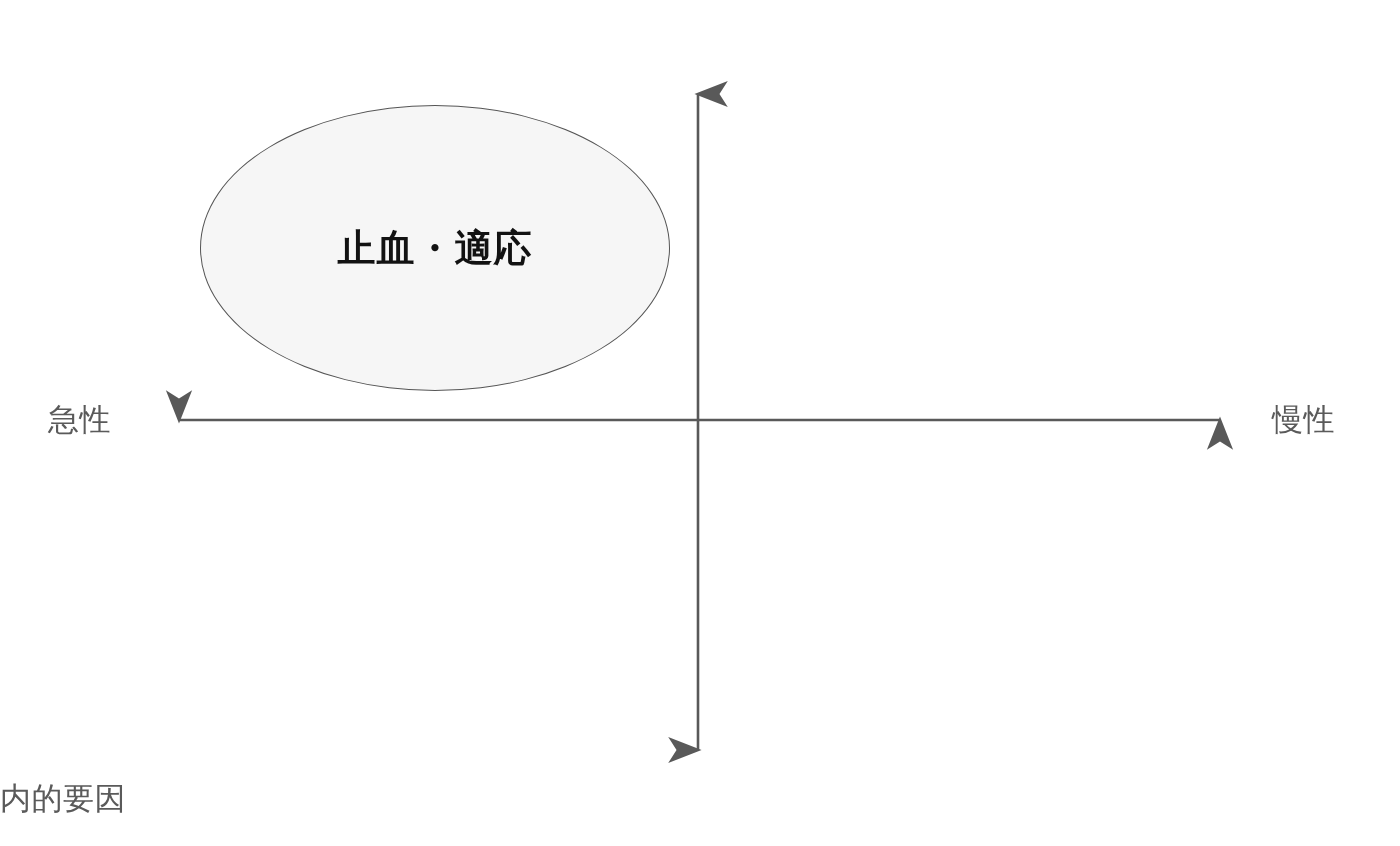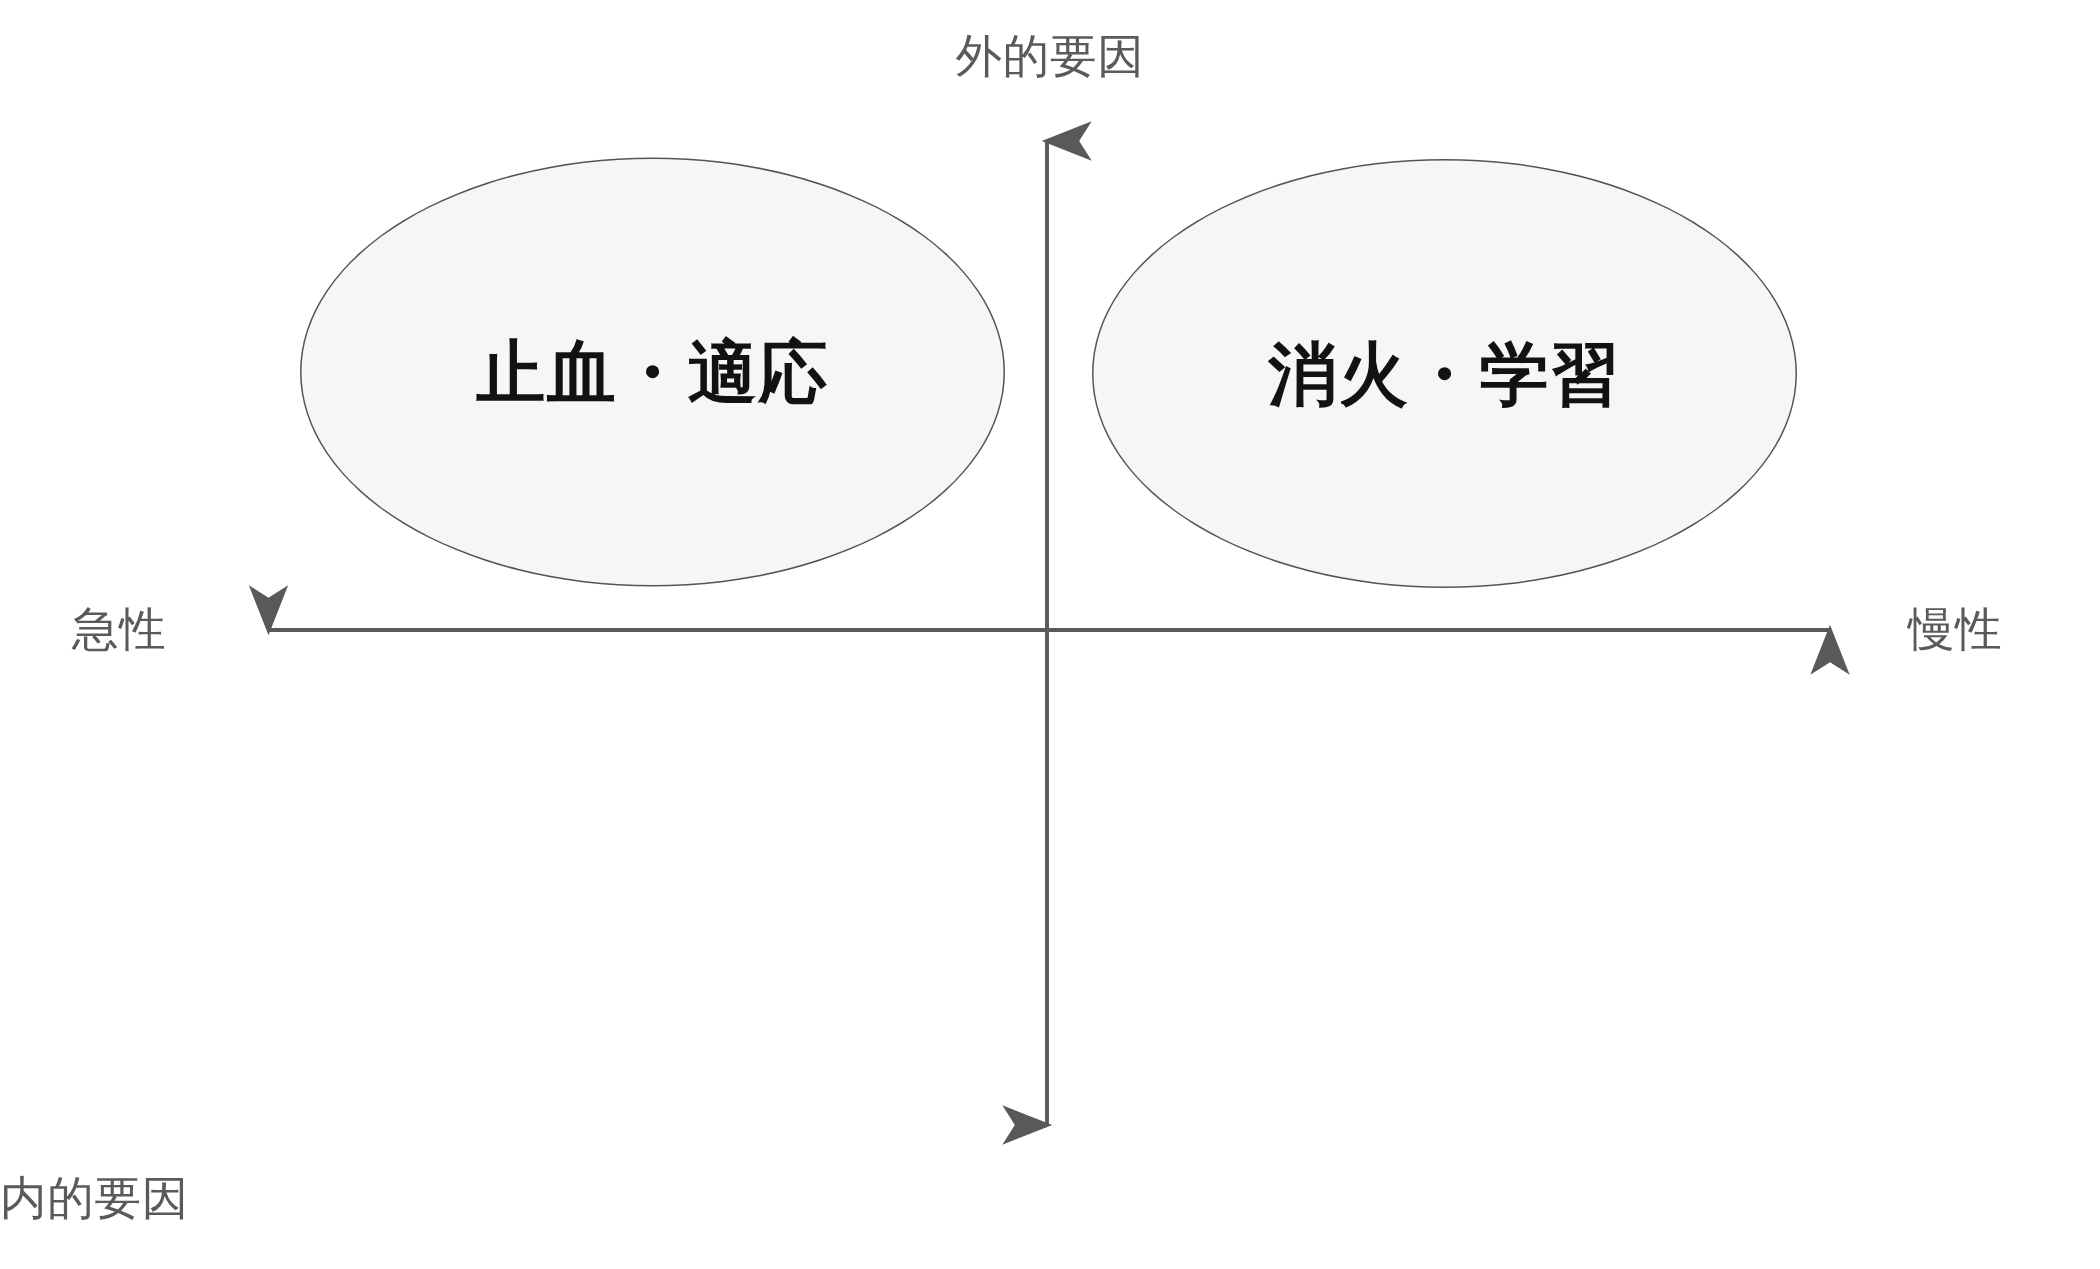--- a/index.html
+++ b/index.html
@@ -60,21 +60,21 @@
     background: #f6f6f6;
     border: 1.4px solid #555555;
     border-radius: 50%;
     box-sizing: border-box;
     display: flex;
     align-items: center;
     justify-content: center;
   }
   .quadrant-label {
     color: #121212;
-    font-size: 46px;
+    font-size: 38px;
     font-weight: 700;
     line-height: 1;
     white-space: nowrap;
     letter-spacing: 1px;
   }
   #quad-tl { left: 200px; top: 105px; width: 470px; height: 286px; }
   #quad-tr { left: 728px; top: 106px; width: 470px; height: 286px; }
   #quad-bl { left: 200px; top: 451px; width: 470px; height: 286px; }
   #quad-br { left: 728px; top: 450px; width: 470px; height: 286px; }
 </style>
@@ -97,31 +97,27 @@
       <marker id="arrow-right" viewBox="0 0 12 14" refX="6" refY="1.5" markerWidth="11" markerHeight="13" orient="auto-start-reverse">
         <path d="M6 0 L11.5 14 L6 10.5 L0.5 14 Z" fill="#595959"></path>
       </marker>
     </defs>
 
     <line x1="698" y1="750" x2="698" y2="94" stroke="#595959" stroke-width="2.6" marker-start="url(#arrow-down)" marker-end="url(#arrow-up)"></line>
 
     <line x1="179" y1="420" x2="1220" y2="420" stroke="#595959" stroke-width="2.6" marker-start="url(#arrow-left)" marker-end="url(#arrow-right)"></line>
   </svg>
 
-  <div class="axis-label" id="label-top">外的要因</div>
 
   <div class="axis-label" id="label-bottom">内的要因</div>
 
   <div class="axis-label" id="label-left">急性</div>
 
   <div class="axis-label" id="label-right">慢性</div>
 
   <div class="quadrant" id="quad-tl">
     <span class="quadrant-label">止血・適応</span>
   </div>
 
-  <div class="quadrant" id="quad-tr">
-    <span class="quadrant-label">消火・学習</span>
-  </div>
 
 
 
 </div>
 
 </body></html>

